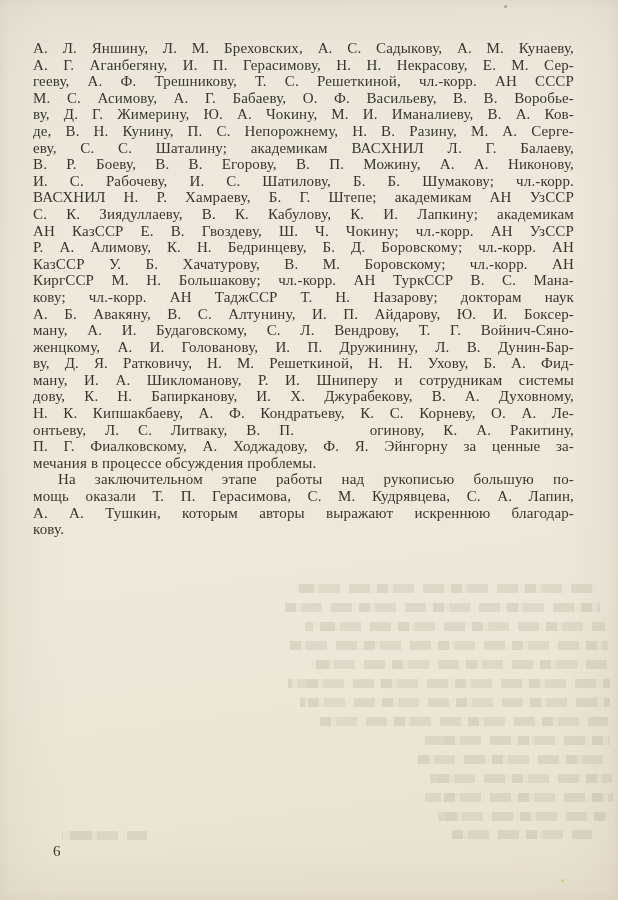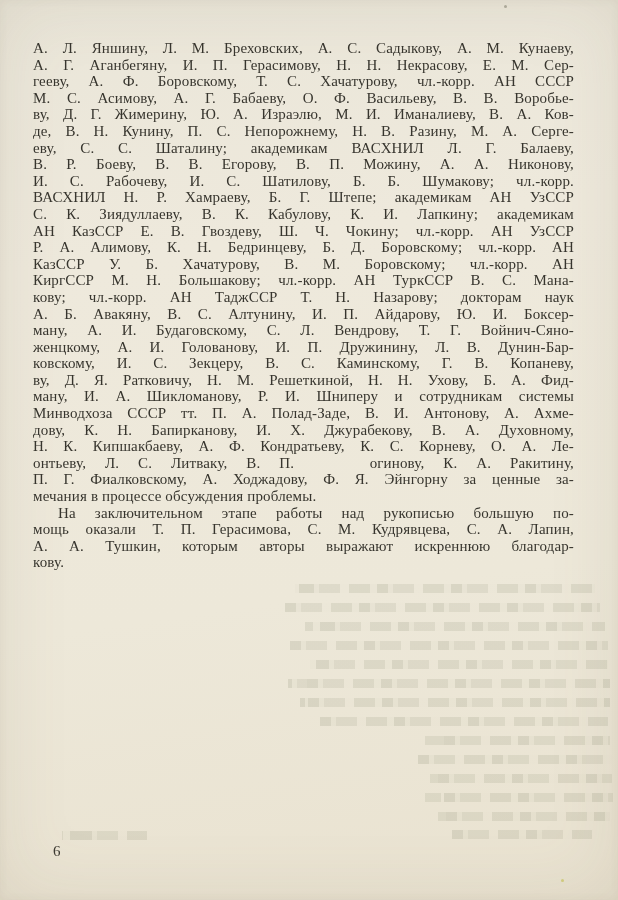--- a/index.html
+++ b/index.html
@@ -112,41 +112,39 @@
     <i style="top:774px;left:430px;width:182px"></i>
     <i style="top:793px;left:425px;width:188px"></i>
     <i style="top:812px;left:438px;width:172px"></i>
     <i style="top:830px;left:452px;width:140px"></i>
     <i style="top:831px;left:62px;width:85px"></i>
   </div>
 
   <div class="text-block">
       <div class="line">А. Л. Яншину, Л. М. Бреховских, А. С. Садыкову, А. М. Кунаеву,</div>
       <div class="line">А. Г. Аганбегяну, И. П. Герасимову, Н. Н. Некрасову, Е. М. Сер-</div>
-      <div class="line">гееву, А. Ф. Боровскому, Т. С. Хачатурову, чл.-корр. АН СССР</div>
+      <div class="line">гееву, А. Ф. Трешникову, Т. С. Решеткиной, чл.-корр. АН СССР</div>
       <div class="line">М. С. Асимову, А. Г. Бабаеву, О. Ф. Васильеву, В. В. Воробье-</div>
-      <div class="line">ву, Д. Г. Жимерину, Ю. А. Израэлю, М. И. Иманалиеву, В. А. Ков-</div>
+      <div class="line">ву, Д. Г. Жимерину, Ю. А. Чокину, М. И. Иманалиеву, В. А. Ков-</div>
       <div class="line">де, В. Н. Кунину, П. С. Непорожнему, Н. В. Разину, М. А. Серге-</div>
       <div class="line">еву, С. С. Шаталину; академикам ВАСХНИЛ Л. Г. Балаеву,</div>
       <div class="line">В. Р. Боеву, В. В. Егорову, В. П. Можину, А. А. Никонову,</div>
       <div class="line">И. С. Рабочеву, И. С. Шатилову, Б. Б. Шумакову; чл.-корр.</div>
       <div class="line">ВАСХНИЛ Н. Р. Хамраеву, Б. Г. Штепе; академикам АН УзССР</div>
       <div class="line">С. К. Зиядуллаеву, В. К. Кабулову, К. И. Лапкину; академикам</div>
       <div class="line">АН КазССР Е. В. Гвоздеву, Ш. Ч. Чокину; чл.-корр. АН УзССР</div>
       <div class="line">Р. А. Алимову, К. Н. Бедринцеву, Б. Д. Боровскому; чл.-корр. АН</div>
       <div class="line">КазССР У. Б. Хачатурову, В. М. Боровскому; чл.-корр. АН</div>
       <div class="line">КиргССР М. Н. Большакову; чл.-корр. АН ТуркССР В. С. Мана-</div>
       <div class="line">кову; чл.-корр. АН ТаджССР Т. Н. Назарову; докторам наук</div>
       <div class="line">А. Б. Авакяну, В. С. Алтунину, И. П. Айдарову, Ю. И. Боксер-</div>
       <div class="line">ману, А. И. Будаговскому, С. Л. Вендрову, Т. Г. Войнич-Сяно-</div>
       <div class="line">женцкому, А. И. Голованову, И. П. Дружинину, Л. В. Дунин-Бар-</div>
-      <div class="line">ковскому, И. С. Зекцеру, В. С. Каминскому, Г. В. Копаневу,</div>
       <div class="line">ву, Д. Я. Ратковичу, Н. М. Решеткиной, Н. Н. Ухову, Б. А. Фид-</div>
       <div class="line">ману, И. А. Шикломанову, Р. И. Шниперу и сотрудникам системы</div>
-      <div class="line">Минводхоза СССР тт. П. А. Полад-Заде, В. И. Антонову, А. Ахме-</div>
       <div class="line">дову, К. Н. Бапирканову, И. Х. Джурабекову, В. А. Духовному,</div>
       <div class="line">Н. К. Кипшакбаеву, А. Ф. Кондратьеву, К. С. Корневу, О. А. Ле-</div>
       <div class="line">онтьеву, Л. С. Литваку, В. П. &nbsp;&nbsp;&nbsp;огинову, К. А. Ракитину,</div>
       <div class="line">П. Г. Фиалковскому, А. Ходжадову, Ф. Я. Эйнгорну за ценные за-</div>
       <div class="line para-end">мечания в процессе обсуждения проблемы.</div>
       <div class="line indent">На заключительном этапе работы над рукописью большую по-</div>
       <div class="line">мощь оказали Т. П. Герасимова, С. М. Кудрявцева, С. А. Лапин,</div>
       <div class="line">А. А. Тушкин, которым авторы выражают искреннюю благодар-</div>
       <div class="line para-end">кову.</div>
     </div>

